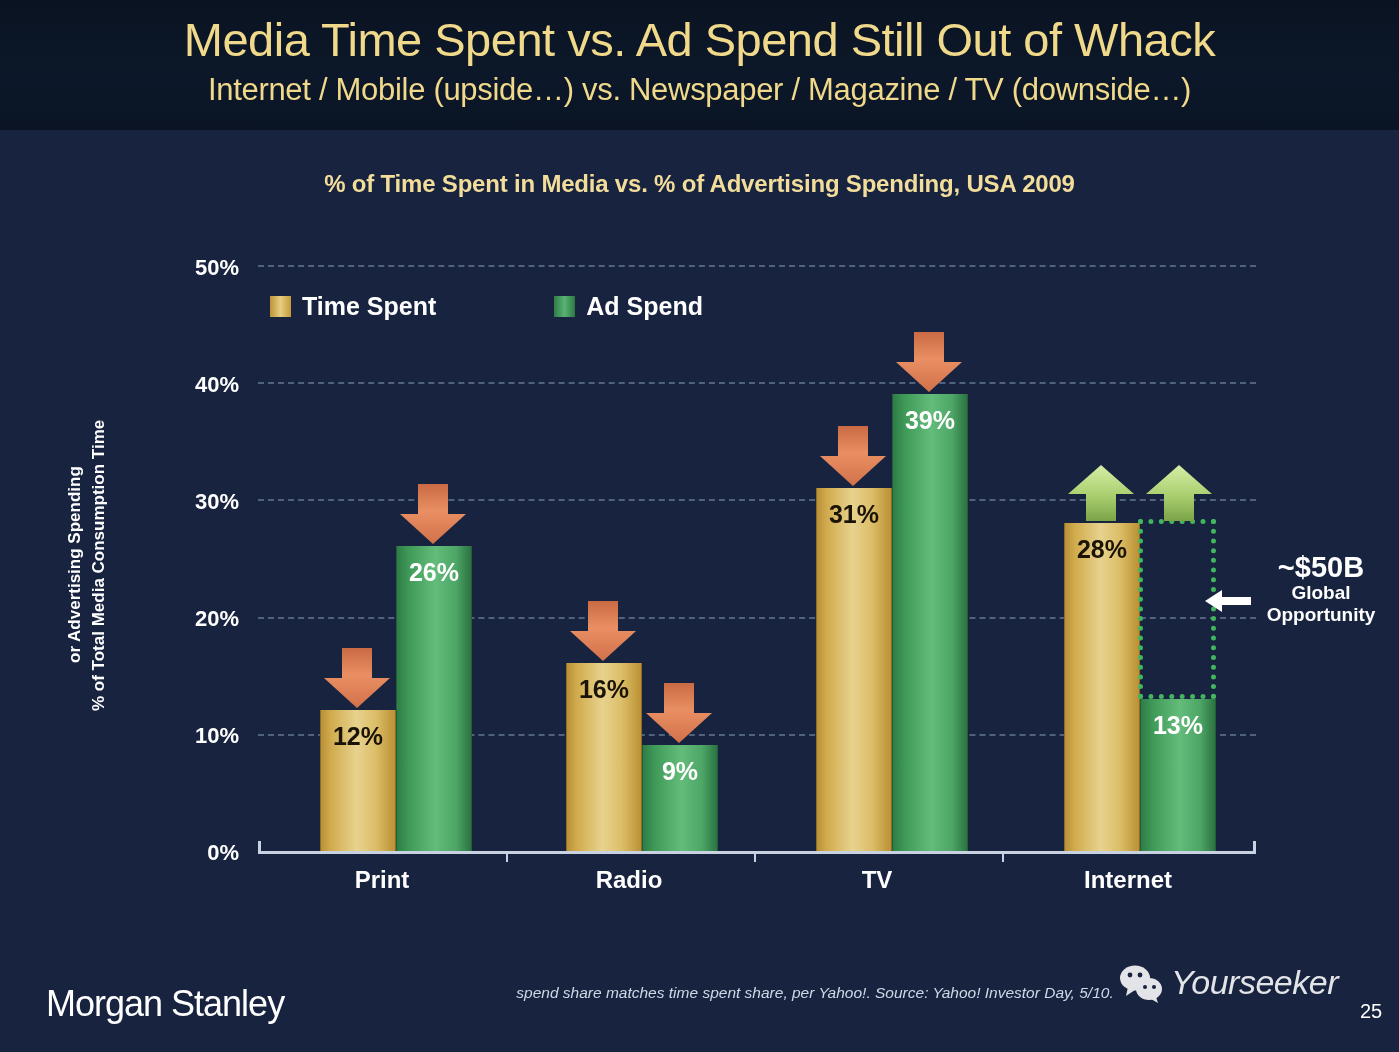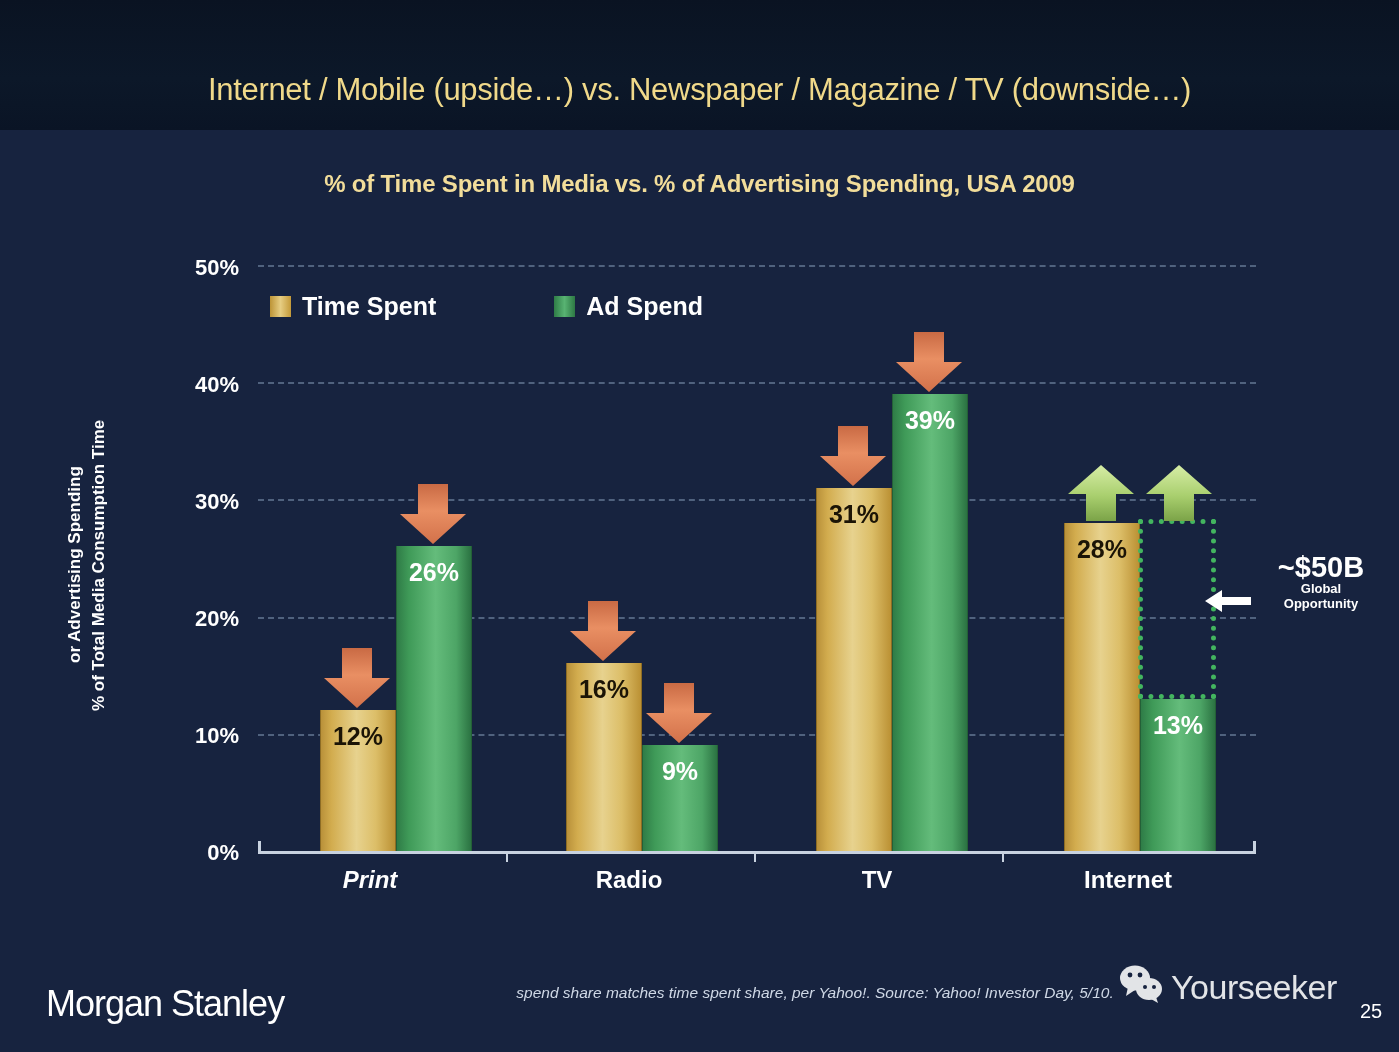--- a/index.html
+++ b/index.html
@@ -104,60 +104,61 @@
   .opp-box{
     position:absolute;
     border:5px dotted #43b55f;
     box-sizing:border-box;
   }
   
   .callout{
     position:absolute;left:1246px;top:552px;width:150px;text-align:center;
   }
   .callout .big{font-size:29px;font-weight:bold;color:#ffffff;line-height:1.05;}
-  .callout .small{font-size:13px;font-weight:bold;color:#ffffff;line-height:1.12;}
+  .callout .small{font-size:19px;font-weight:bold;color:#ffffff;line-height:1.12;}
   .callout-arrow{
     position:absolute;left:1205px;top:588px;width:46px;height:26px;
   }
   
   .ms-logo{
     position:absolute;left:46px;top:983px;
     font-size:36px;color:#ffffff;letter-spacing:-1px;font-weight:400;
   }
   .footnote{
     position:absolute;left:300px;top:982px;width:1030px;
     text-align:center;font-style:italic;font-size:15.5px;
     color:#cfd8e6;line-height:1.45;
   }
   .pagenum{
     position:absolute;left:1352px;top:1000px;
     font-size:20px;color:#ffffff;margin-left:8px;
   }
   
   .watermark{
     position:absolute;left:1118px;top:963px;
-    display:flex;align-items:flex-end;gap:7px;opacity:0.88;
+    display:flex;align-items:flex-start;gap:7px;opacity:0.88;font-style:italic;
   }
   .wm-text{
     font-size:34px;color:#ffffff;font-weight:400;letter-spacing:-0.5px;
   }
   
   .legend{
     position:absolute;left:270px;top:292px;display:flex;align-items:center;gap:118px;
   }
   .legend-item{display:flex;align-items:center;gap:11px;}
   .legend-sw{width:21px;height:21px;display:block;}
   .legend-sw.gold{background:linear-gradient(90deg,#bd9436 0%,#e6cd82 50%,#c49a39 100%);}
   .legend-sw.green{background:linear-gradient(90deg,#2f7c47 0%,#58b372 50%,#2d7844 100%);}
   .legend-lab{font-size:25px;font-weight:bold;color:#ffffff;}
 </style>
 </head>
 <body>
 
 <div class="header">
+  <div class="slide-title">Media Time Spent vs. Ad Spend Still Out of Whack</div>
   <div class="slide-subtitle">Internet / Mobile (upside…) vs. Newspaper / Magazine / TV (downside…)</div>
 </div>
 
 <div class="chart-title">% of Time Spent in Media vs. % of Advertising Spending, USA 2009</div>
 
 <div class="ytitle-wrap">
   <div class="ytitle-line l1">% of Total Media Consumption Time</div>
   <div class="ytitle-line l2">or Advertising Spending</div>
 </div>
 
@@ -274,21 +275,21 @@
 
 </div>
 
 <div class="axis-bottom"></div>
 <div class="axis-cap" style="left:258px;"></div>
 <div class="axis-cap" style="left:1253px;"></div>
 <div class="tickmark" style="left:506px;"></div>
 <div class="tickmark" style="left:754px;"></div>
 <div class="tickmark" style="left:1002px;"></div>
 
-<div class="xlabel" style="left:260px;font-style:italic;">Print</div>
+<div class="xlabel" style="left:272px;">Print</div>
 <div class="xlabel" style="left:519px;">Radio</div>
 <div class="xlabel" style="left:767px;">TV</div>
 <div class="xlabel" style="left:1018px;">Internet</div>
 
 <div class="legend">
   <div class="legend-item">
     <span class="legend-sw gold"></span>
     <span class="legend-lab">Time Spent</span>
   </div>
   <div class="legend-item">

